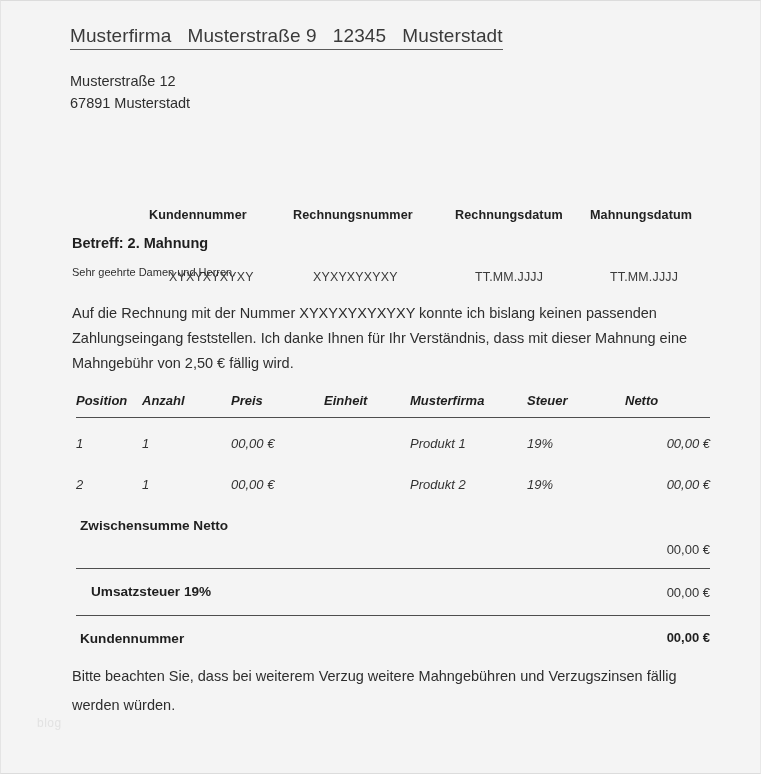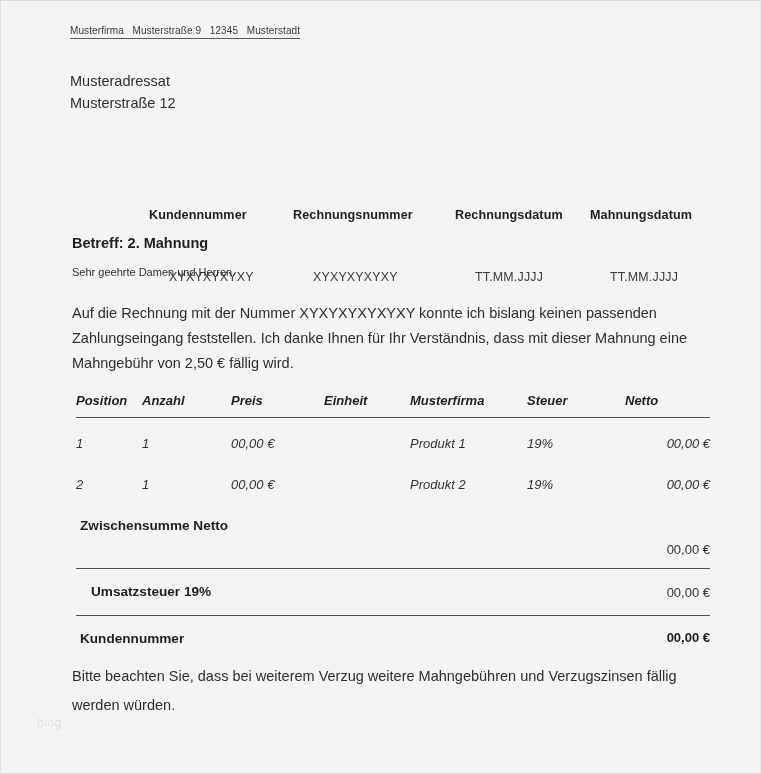--- a/index.html
+++ b/index.html
@@ -31,21 +31,21 @@
     position: absolute;
     left: 0; top: 0; right: 0; bottom: 0;
     background: #f4f4f4;
   }
 
   
   .sender-line {
     position: absolute;
     left: 69px;
     top: 24px;
-    font-size: 10px;
+    font-size: 19px;
     color: #3a3a3a;
     letter-spacing: .1px;
     border-bottom: 1px solid #5a5a5a;
     padding-bottom: 2px;
     white-space: pre;
   }
 
   
   .recipient {
     position: absolute;
@@ -243,22 +243,22 @@
 </style>
 </head>
 <body>
 
 <div class="page">
   <div class="sheet">
 
     <div class="sender-line">Musterfirma   Musterstraße 9   12345   Musterstadt</div>
 
     <div class="recipient">
-      <div>Musteradressat</div>
       <div>Musterstraße 12</div>
+      <div>67891 Musterstadt</div>
     </div>
 
     <div class="meta">
       <div class="meta-row">
         <div class="meta-col c0">
           <div class="meta-label">Kundennummer</div>
           <div class="meta-value">XYXYXYXYXY</div>
         </div>
         <div class="meta-col c1">
           <div class="meta-label">Rechnungsnummer</div>

